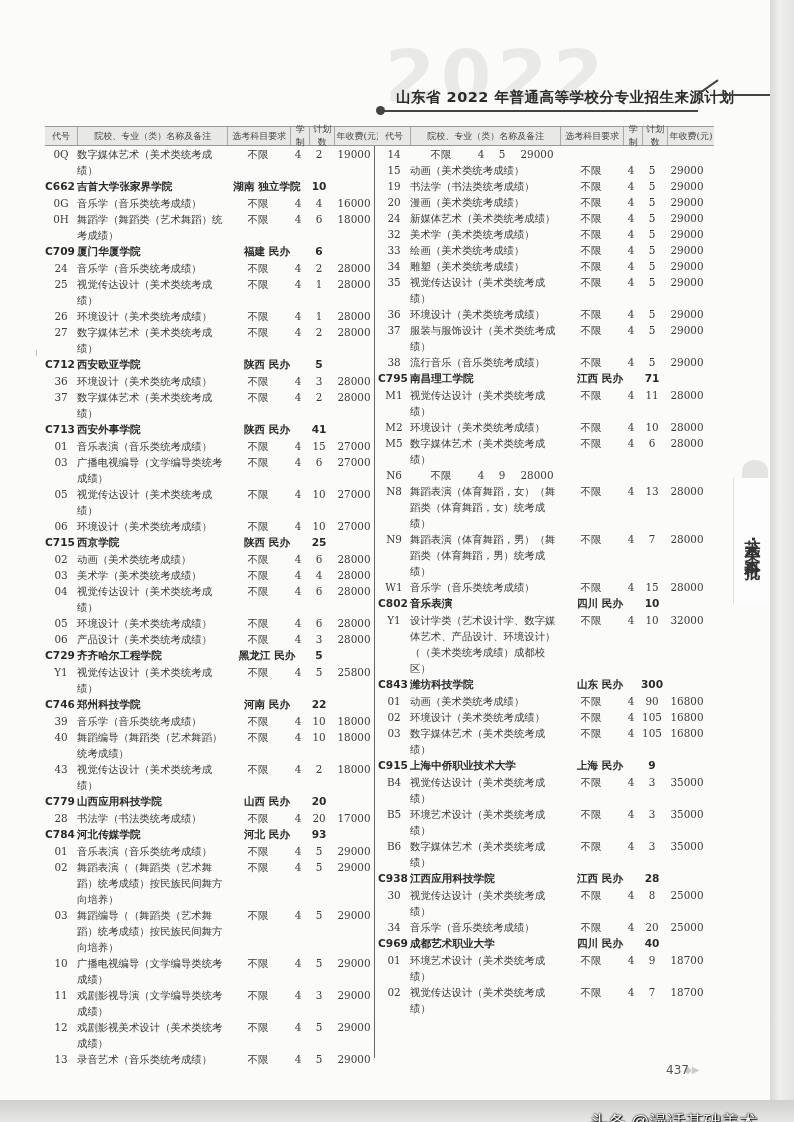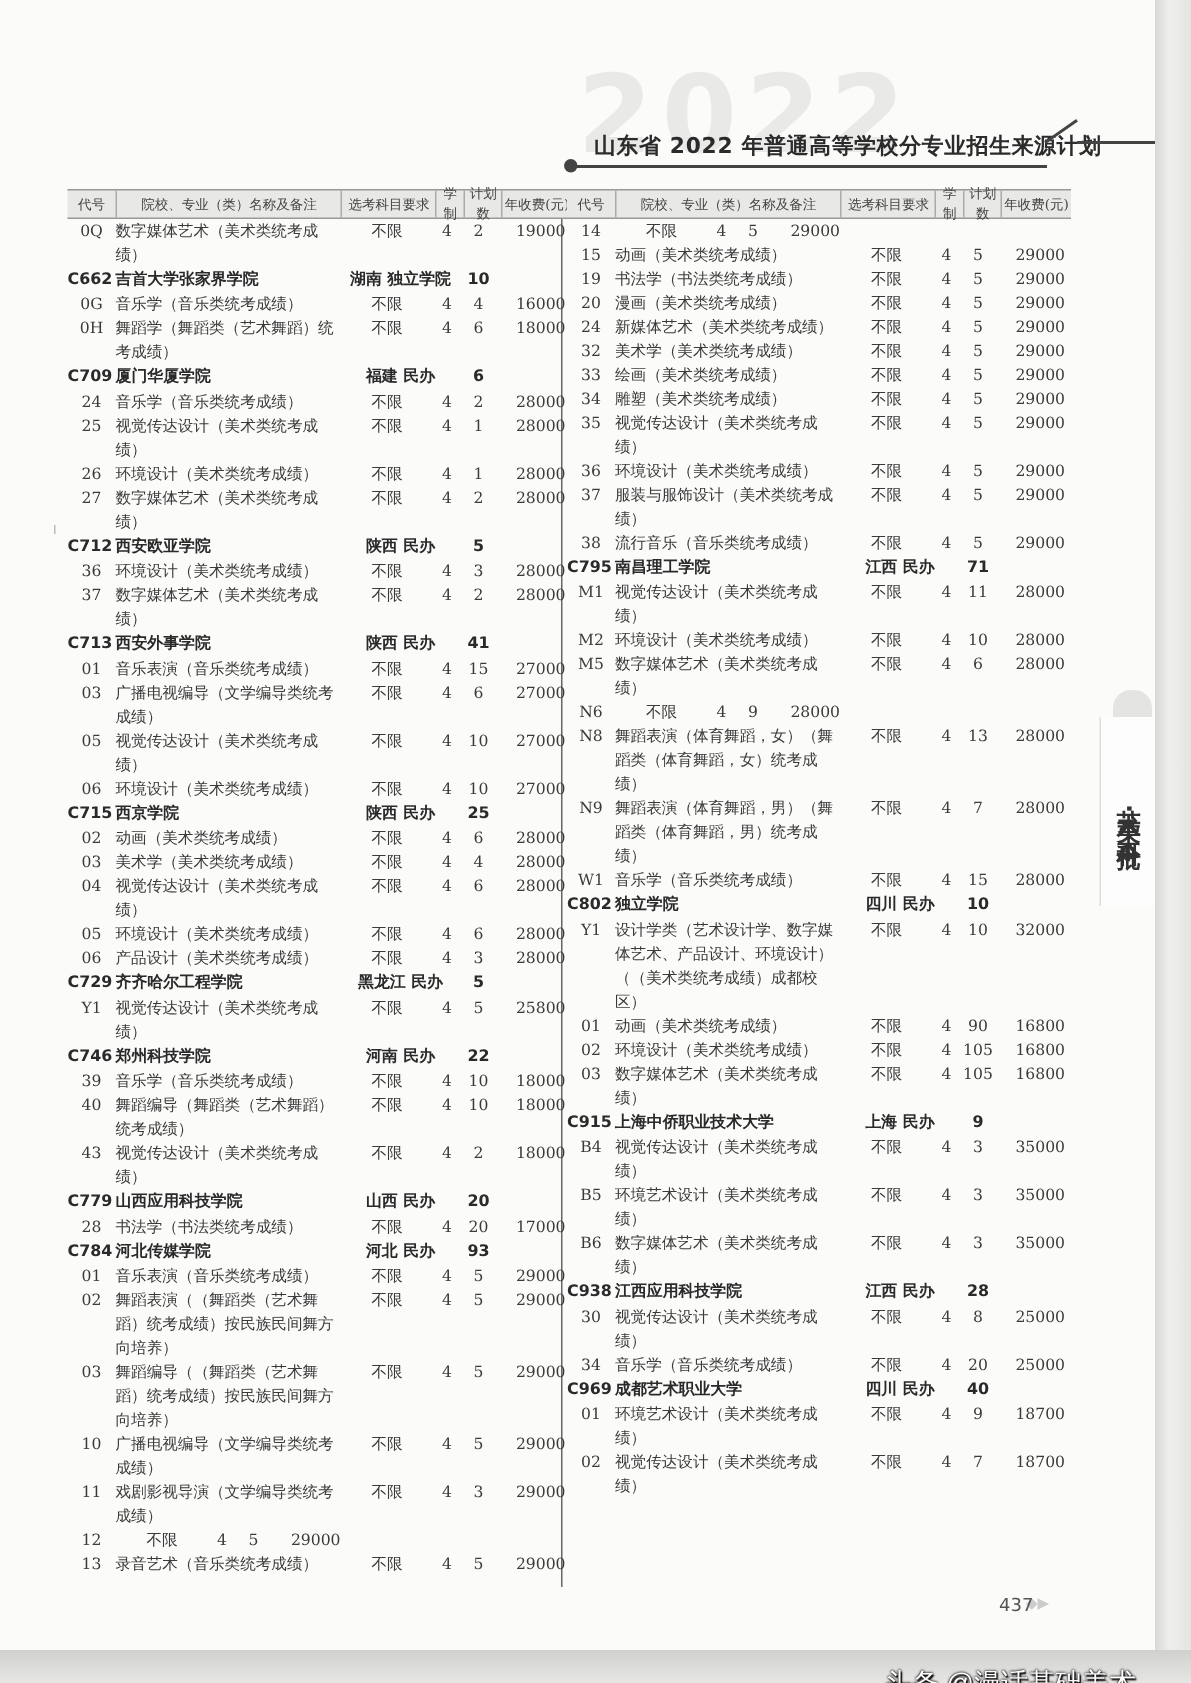--- a/index.html
+++ b/index.html
@@ -31,21 +31,21 @@
   .thead div:last-child { border-right:none; }
   .w-code { width:32px; } .w-name { width:150px; } .w-req { width:62px; }
   .w-yr { width:18px; } .w-plan { width:24px; } .w-fee { width:46px; }
 
   .row { display:flex; font-size:10.4px; line-height:16px; }
   .row .c-code { width:32px; text-align:center; flex:none; }
   .row .c-name { width:150px; flex:none; padding-right:4px; box-sizing:border-box; }
   .row .c-req { width:62px; text-align:center; flex:none; }
   .row .c-yr { width:18px; text-align:center; flex:none; }
   .row .c-plan { width:24px; text-align:center; flex:none; }
-  .row .c-fee { width:46px; text-align:right; flex:none; }
+  .row .c-fee { width:46px; text-align:center; flex:none; }
   .row.school { font-family:"DejaVu Sans", sans-serif; font-weight:bold; font-size:10.6px; color:#2a2a2a; line-height:17px; }
   .row.school .c-code { text-align:left; width:32px; }
   .row.school .c-req { width:80px; text-align:center; }
   .row.school .c-plan { width:24px; }
 
   .side-tab { position:absolute; left:733px; top:478px; width:36px; height:126px; background:#fdfdfd;
               border-left:1px solid #ddd; font-family:"DejaVu Sans", sans-serif; font-weight:bold;
               font-size:16px; color:#333; writing-mode:vertical-rl; text-align:center; letter-spacing:3px;
               display:flex; align-items:center; justify-content:center; }
   .side-tab-shade { position:absolute; left:742px; top:460px; width:26px; height:28px; background:#e4e4e2; border-radius:12px 12px 0 0; }
@@ -352,20 +352,21 @@
         <div class="row">
           <div class="c-code">11</div>
           <div class="c-name">戏剧影视导演（文学编导类统考成绩）</div>
           <div class="c-req">不限</div>
           <div class="c-yr">4</div>
           <div class="c-plan">3</div>
           <div class="c-fee">29000</div>
         </div>
         <div class="row">
           <div class="c-code">12</div>
+          <div class="c-name">戏剧影视美术设计（美术类统考成绩）</div>
           <div class="c-req">不限</div>
           <div class="c-yr">4</div>
           <div class="c-plan">5</div>
           <div class="c-fee">29000</div>
         </div>
         <div class="row">
           <div class="c-code">13</div>
           <div class="c-name">录音艺术（音乐类统考成绩）</div>
           <div class="c-req">不限</div>
           <div class="c-yr">4</div>
@@ -536,31 +537,37 @@
         <div class="row">
           <div class="c-code">W1</div>
           <div class="c-name">音乐学（音乐类统考成绩）</div>
           <div class="c-req">不限</div>
           <div class="c-yr">4</div>
           <div class="c-plan">15</div>
           <div class="c-fee">28000</div>
         </div>
         <div class="row school">
           <div class="c-code">C802</div>
-          <div class="c-name">独立学院</div>
+          <div class="c-name">音乐表演</div>
           <div class="c-req">四川 民办</div>
           <div class="c-plan">10</div>
         </div>
         <div class="row">
           <div class="c-code">Y1</div>
           <div class="c-name">设计学类（艺术设计学、数字媒体艺术、产品设计、环境设计）（（美术类统考成绩）成都校区）</div>
           <div class="c-req">不限</div>
           <div class="c-yr">4</div>
           <div class="c-plan">10</div>
           <div class="c-fee">32000</div>
+        </div>
+        <div class="row school">
+          <div class="c-code">C843</div>
+          <div class="c-name">潍坊科技学院</div>
+          <div class="c-req">山东 民办</div>
+          <div class="c-plan">300</div>
         </div>
         <div class="row">
           <div class="c-code">01</div>
           <div class="c-name">动画（美术类统考成绩）</div>
           <div class="c-req">不限</div>
           <div class="c-yr">4</div>
           <div class="c-plan">90</div>
           <div class="c-fee">16800</div>
         </div>
         <div class="row">

